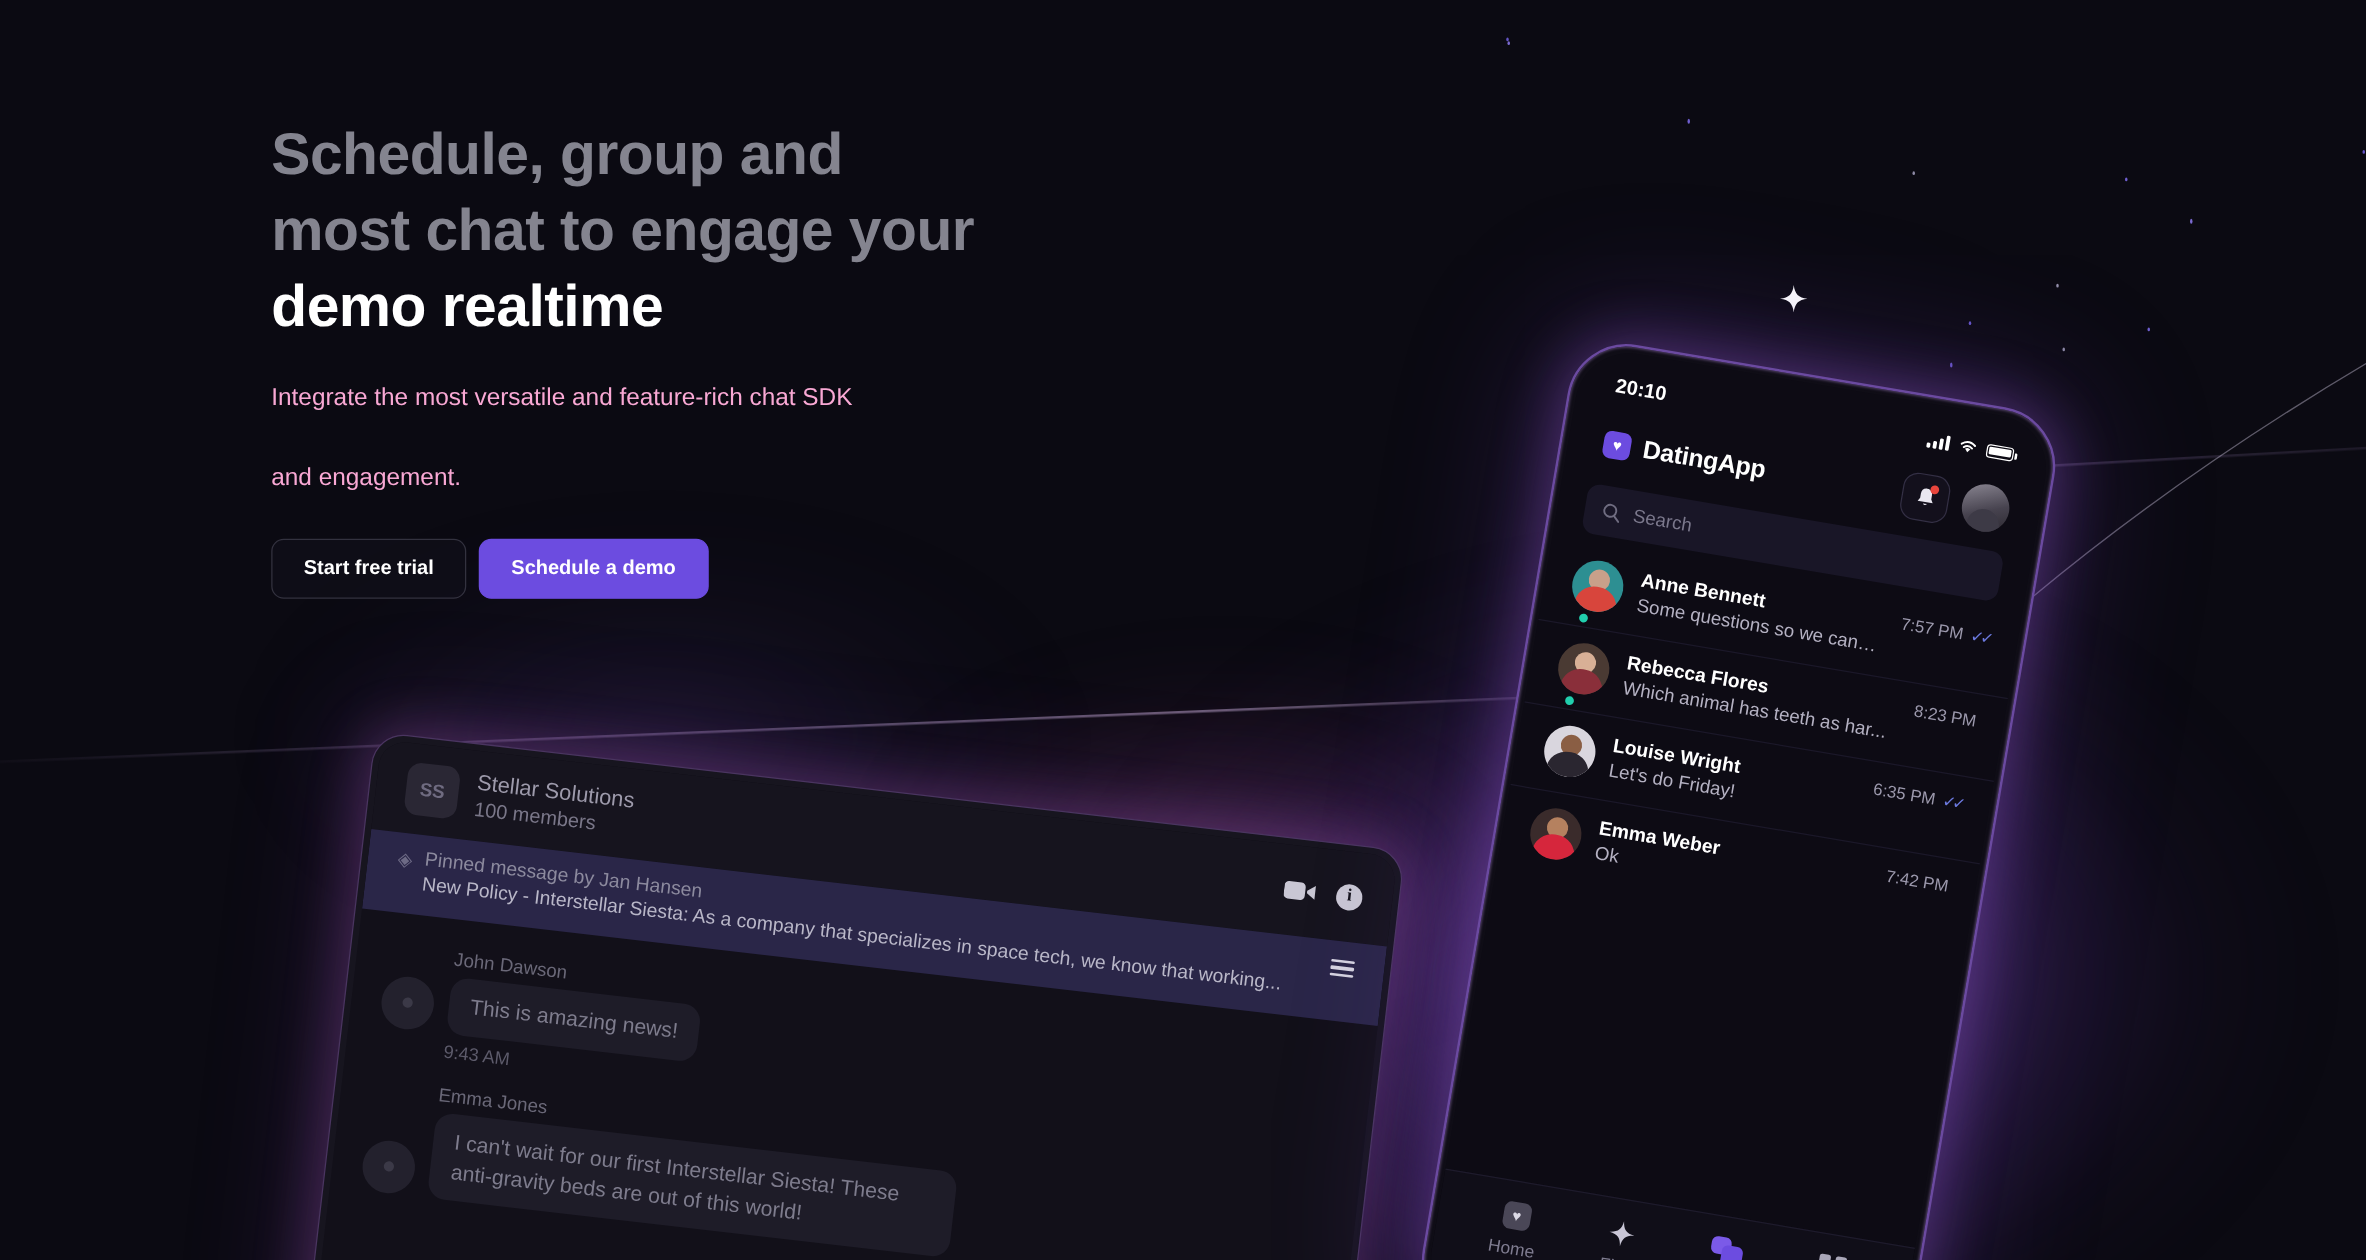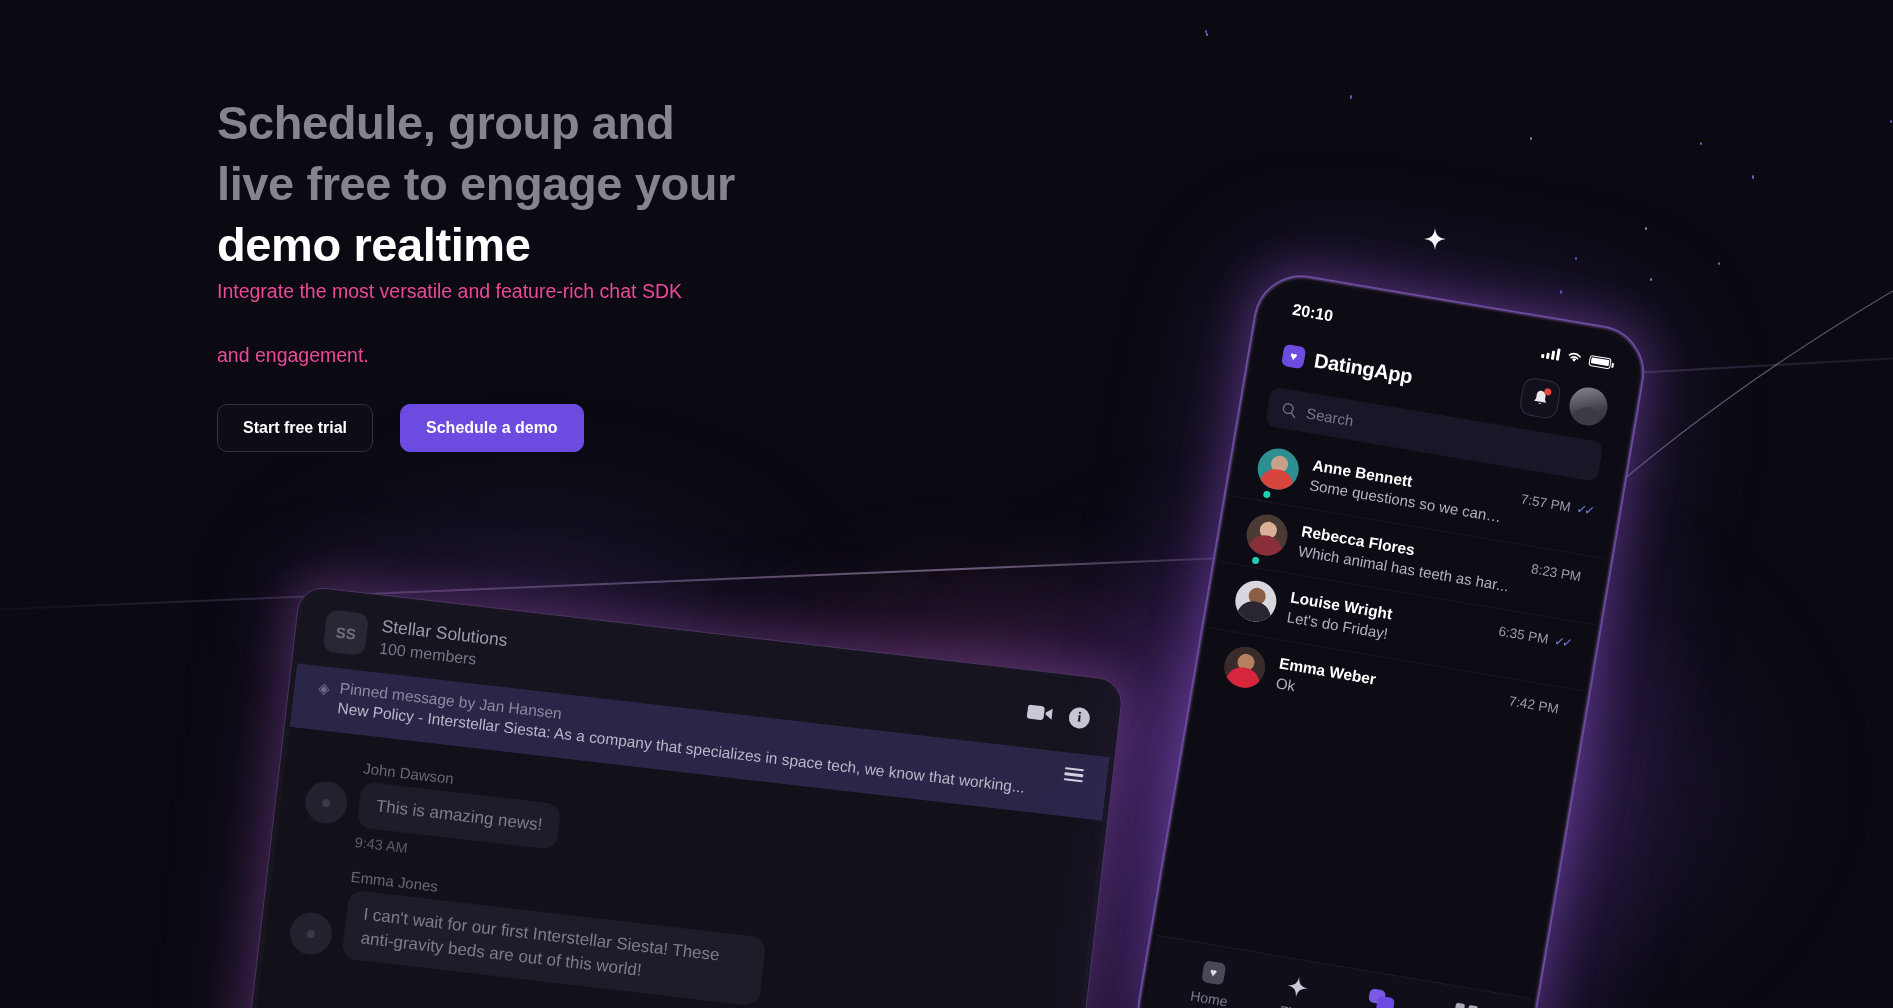--- a/index.html
+++ b/index.html
@@ -84,26 +84,27 @@
   .hero { position:absolute; left:217px; top:92px; width:720px; }
   .headline {
     font-size:47px;
     line-height:61px;
     font-weight:600;
     letter-spacing:-0.4px;
     color:#84848f;
   }
   .headline .lead-white { color:#ffffff; font-weight:700; }
   .subcopy {
+    margin-top:27px;
     font-size:19.5px;
     line-height:32px;
-    color:#ec4899;
+    color:#f9a8d4;
     max-width:660px;
   }
-  .btn-row { margin-top:33px; display:flex; gap:27px; }
+  .btn-row { margin-top:33px; display:flex; gap:10px; }
   .btn {
     border-radius:10px;
     font-size:16px;
     font-weight:700;
     padding:0 25px;
     height:48px;
     display:inline-flex;
     align-items:center;
     justify-content:center;
     cursor:pointer;
@@ -350,21 +351,21 @@
   <div class="star-dot" style="left:1432px;top:392px;width:2px;height:3px;background:#8e8aa5;"></div>
   <div class="star-dot" style="left:1575px;top:257px;width:2px;height:3px;background:#6455c6;"></div>
   <div class="star-dot" style="left:1246px;top:445px;width:2px;height:3px;background:#8e8aa5;"></div>
   <div class="star-dot" style="left:1233px;top:492px;width:2px;height:3px;background:#6f5fd0;"></div>
   <div class="star-dot" style="left:1205px;top:30px;width:2px;height:3px;background:#6455c6;"></div>
   <div class="star-dot" style="left:1890px;top:120px;width:2px;height:3px;background:#6455c6;"></div>
 
   <div class="hero">
     <h1 class="headline">
       <span>Schedule, group and</span><br>
-      <span>live free to engage your</span><br>
+      <span>most chat to engage your</span><br>
       <span class="lead-white">demo realtime</span>
     </h1>
     <p class="subcopy">
       <span>Integrate the most versatile and feature-rich chat SDK</span><br>
       <br>
       <span>and engagement.</span>
     </p>
     <div class="btn-row">
       <button class="btn btn-ghost">Start free trial</button>
       <button class="btn btn-primary">Schedule a demo</button>

